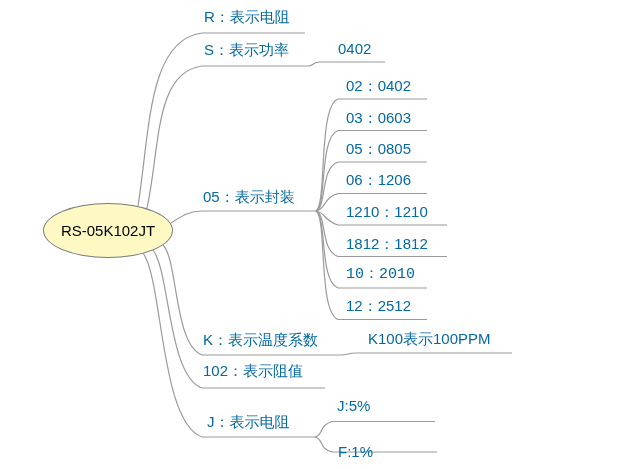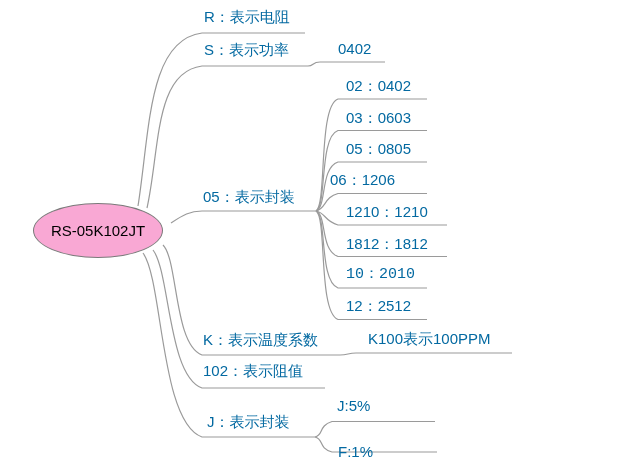--- a/index.html
+++ b/index.html
@@ -31,25 +31,25 @@
   .label {
     position: absolute;
     font-size: 15px;
     line-height: 16px;
     white-space: nowrap;
     color: #0369a1;
     cursor: default;
   }
   .root-node {
     position: absolute;
-    left: 33px;
+    left: 43px;
     top: 203px;
     width: 130px;
     height: 55px;
-    background: #f9a8d4;
+    background: #fef9c3;
     border: 1.4px solid #7a7a7a;
     border-radius: 50%;
     display: flex;
     align-items: center;
     justify-content: center;
     font-size: 15px;
     white-space: nowrap;
     box-sizing: border-box;
   }
   
@@ -57,21 +57,21 @@
   .lbl-s    { left: 204px; top: 42px;  }
   .lbl-pkg  { left: 203px; top: 189px; }
   .lbl-k    { left: 203px; top: 332px; }
   .lbl-102  { left: 203px; top: 363px; }
   .lbl-j    { left: 207px; top: 414px; }
   
   .lbl-0402 { left: 338px; top: 41px;  }
   .lbl-p0   { left: 346px; top: 78px;  }
   .lbl-p1   { left: 346px; top: 110px; }
   .lbl-p2   { left: 346px; top: 141px; }
-  .lbl-p3   { left: 330px; top: 172px; }
+  .lbl-p3   { left: 346px; top: 172px; }
   .lbl-p4   { left: 346px; top: 204px; }
   .lbl-p5   { left: 346px; top: 236px; }
   .lbl-p6   { left: 346px; top: 267px; font-family: Liberation Mono, monospace; }
   .lbl-p7   { left: 346px; top: 298px; }
   .lbl-k100 { left: 368px; top: 331px; }
   .lbl-j5   { left: 337px; top: 398px; }
   .lbl-f1   { left: 338px; top: 444px; }
 </style>
 </head>
 <body>
@@ -104,21 +104,21 @@
     <path d="M 315 437 C 324 439 318 448 332 452 H 437"></path>
   </svg>
 
   <div class="root-node">RS-05K102JT</div>
 
   <div class="label lbl-r">R：表示电阻</div>
   <div class="label lbl-s">S：表示功率</div>
   <div class="label lbl-pkg">05：表示封装</div>
   <div class="label lbl-k">K：表示温度系数</div>
   <div class="label lbl-102">102：表示阻值</div>
-  <div class="label lbl-j">J：表示封装</div>
+  <div class="label lbl-j">J：表示电阻</div>
 
   <div class="label lbl-0402">0402</div>
 
   <div class="label lbl-p0">02：0402</div>
   <div class="label lbl-p1">03：0603</div>
   <div class="label lbl-p2">05：0805</div>
   <div class="label lbl-p3">06：1206</div>
   <div class="label lbl-p4">1210：1210</div>
   <div class="label lbl-p5">1812：1812</div>
   <div class="label lbl-p6">10：2010</div>

